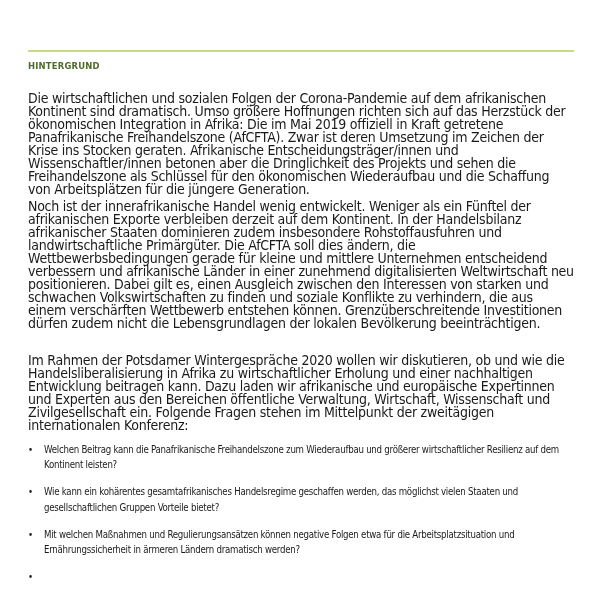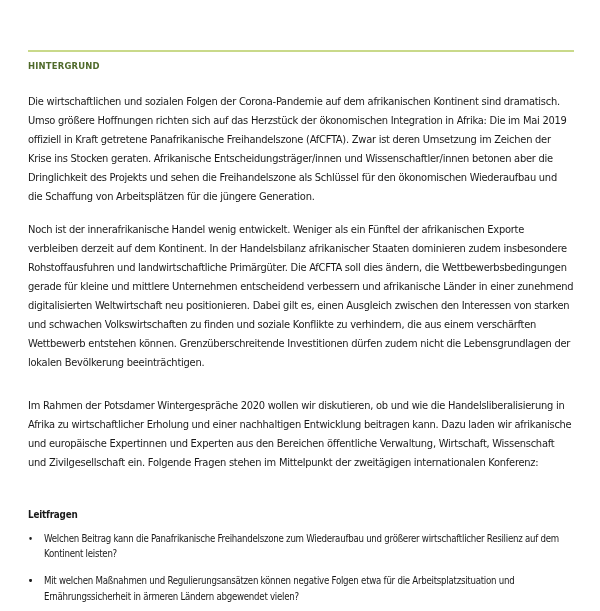--- a/index.html
+++ b/index.html
@@ -1,51 +1,51 @@
 <!DOCTYPE html>
 <html><head>
 <meta charset="utf-8">
 <style>
   html, body { margin: 0; padding: 0; background: #ffffff; }
   body { width: 600px; height: 611px; overflow: hidden; position: relative;
          font-family: "DejaVu Sans Condensed", "DejaVu Sans", "Liberation Sans", sans-serif; color: #1a1a1a; }
   .page { position: absolute; left: 28px; top: 50px; width: 546px; }
   .rule { height: 2px; background: #c9d98a; width: 546px; }
   .section-title { margin-top: 8px; font-size: 9.4px; font-weight: bold; color: #4f6a2a; letter-spacing: 0.2px; line-height: 12px; font-stretch: condensed; }
-  .para { font-size: 11px; line-height: 19px; margin: 0; letter-spacing: -0.25px; font-stretch: condensed; }
+  .para { font-size: 14px; line-height: 13px; margin: 0; letter-spacing: -0.25px; font-stretch: condensed; }
   .p1 { margin-top: 20px; }
-  .p2 { margin-top: 14px; }
+  .p2 { margin-top: 4px; }
   .p3 { margin-top: 24px; }
   .subhead { margin-top: 37px; font-size: 9.8px; font-weight: bold; line-height: 12px; letter-spacing: -0.2px; }
   ul.questions { list-style: none; margin: 10px 0 0 0; padding: 0; }
   ul.questions li { position: relative; padding-left: 16px; font-size: 9.6px; line-height: 15.2px; letter-spacing: -0.25px; margin-bottom: 12px; }
   ul.questions li .bullet { position: absolute; left: 0; top: 0; }
 </style>
 </head>
 <body>
 
 <div class="page">
   <div class="rule"></div>
   <div class="section-title">HINTERGRUND</div>
 
   <p class="para p1">Die wirtschaftlichen und sozialen Folgen der Corona-Pandemie auf dem afrikanischen Kontinent sind dramatisch. Umso größere Hoffnungen richten sich auf das Herzstück der ökonomischen Integration in Afrika: Die im Mai 2019 offiziell in Kraft getretene Panafrikanische Freihandelszone (AfCFTA). Zwar ist deren Umsetzung im Zeichen der Krise ins Stocken geraten. Afrikanische Entscheidungsträger/innen und Wissenschaftler/innen betonen aber die Dringlichkeit des Projekts und sehen die Freihandelszone als Schlüssel für den ökonomischen Wiederaufbau und die Schaffung von Arbeitsplätzen für die jüngere Generation.</p>
   <p class="para p2">Noch ist der innerafrikanische Handel wenig entwickelt. Weniger als ein Fünftel der afrikanischen Exporte verbleiben derzeit auf dem Kontinent. In der Handelsbilanz afrikanischer Staaten dominieren zudem insbesondere Rohstoffausfuhren und landwirtschaftliche Primärgüter. Die AfCFTA soll dies ändern, die Wettbewerbsbedingungen gerade für kleine und mittlere Unternehmen entscheidend verbessern und afrikanische Länder in einer zunehmend digitalisierten Weltwirtschaft neu positionieren. Dabei gilt es, einen Ausgleich zwischen den Interessen von starken und schwachen Volkswirtschaften zu finden und soziale Konflikte zu verhindern, die aus einem verschärften Wettbewerb entstehen können. Grenzüberschreitende Investitionen dürfen zudem nicht die Lebensgrundlagen der lokalen Bevölkerung beeinträchtigen.</p>
   <p class="para p3">Im Rahmen der Potsdamer Wintergespräche 2020 wollen wir diskutieren, ob und wie die Handelsliberalisierung in Afrika zu wirtschaftlicher Erholung und einer nachhaltigen Entwicklung beitragen kann. Dazu laden wir afrikanische und europäische Expertinnen und Experten aus den Bereichen öffentliche Verwaltung, Wirtschaft, Wissenschaft und Zivilgesellschaft ein. Folgende Fragen stehen im Mittelpunkt der zweitägigen internationalen Konferenz:</p>
 
-  <div class="subhead">Leitfragen</div>
 
   <ul class="questions">
     <li>
       <span class="bullet">•</span>
       <span>Welchen Beitrag kann die Panafrikanische Freihandelszone zum Wiederaufbau und größerer wirtschaftlicher Resilienz auf dem Kontinent leisten?</span>
     </li>
     <li>
       <span class="bullet">•</span>
+      <span>Wie kann ein kohärentes gesamtafrikanisches Handelsregime geschaffen werden, das möglichst vielen Staaten und gesellschaftlichen Gruppen Vorteile bietet?</span>
     </li>
     <li>
       <span class="bullet">•</span>
-      <span>Mit welchen Maßnahmen und Regulierungsansätzen können negative Folgen etwa für die Arbeitsplatzsituation und Ernährungssicherheit in ärmeren Ländern abgewendet vielen?</span>
+      <span>Mit welchen Maßnahmen und Regulierungsansätzen können negative Folgen etwa für die Arbeitsplatzsituation und Ernährungssicherheit in ärmeren Ländern dramatisch werden?</span>
     </li>
     <li>
       <span class="bullet">•</span>
     </li>
   </ul>
 </div>
 
 </body></html>

